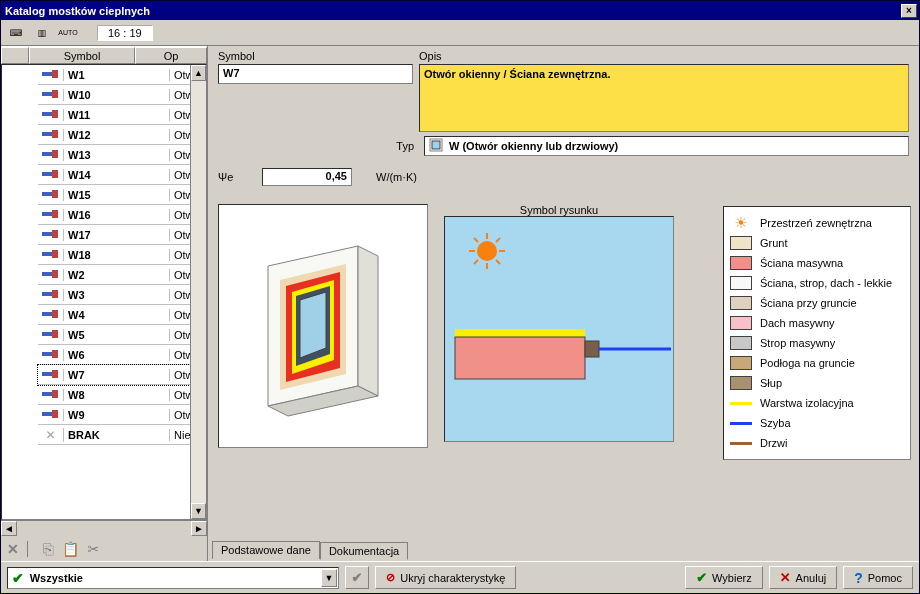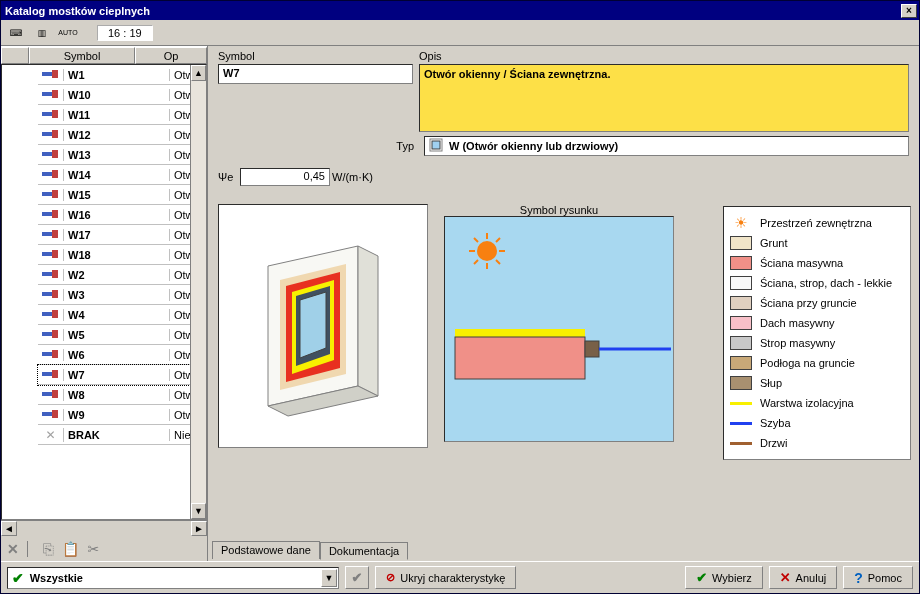--- a/index.html
+++ b/index.html
@@ -110,23 +110,23 @@
   .desc-area{
     width:100%;height:68px;background:#fde047;border:1px inset #808080;
     padding:3px 4px;font-weight:bold;font-size:11px;
   }
   .typrow{display:flex;align-items:center;margin-top:4px;gap:6px;}
   .typrow .lbl{width:200px;text-align:right;padding-right:4px;}
   .typ-select{
     flex:1;height:20px;border:1px inset #808080;background:#fff;
     display:flex;align-items:center;padding:0 4px;gap:6px;font-weight:bold;
   }
-  .psi-row{display:flex;align-items:center;gap:2px;margin-top:12px;}
+  .psi-row{display:flex;align-items:center;gap:24px;margin-top:12px;}
   .psi-row .lbl{width:20px;}
-  .psi-input{width:90px;height:18px;border:1px inset #808080;background:#fff;text-align:right;padding:1px 4px;font-weight:normal;}
+  .psi-input{width:90px;height:18px;border:1px inset #808080;background:#fff;text-align:right;padding:1px 4px;font-weight:bold;}
   .drawings{display:flex;gap:16px;margin-top:18px;}
   .draw-left{width:210px;height:244px;border:1px inset #808080;background:#fff;display:flex;align-items:center;justify-content:center;}
   .draw-right{width:230px;}
   .drtitle{text-align:center;font-size:11px;}
   .draw-right-box{height:226px;border:1px inset #808080;background:#a8d8f0;position:relative;overflow:hidden;}
   .legend{
     position:absolute; right:8px; top:160px;
     width:188px;
     border:1px inset #808080; background:#fff;
     padding:6px 6px;

